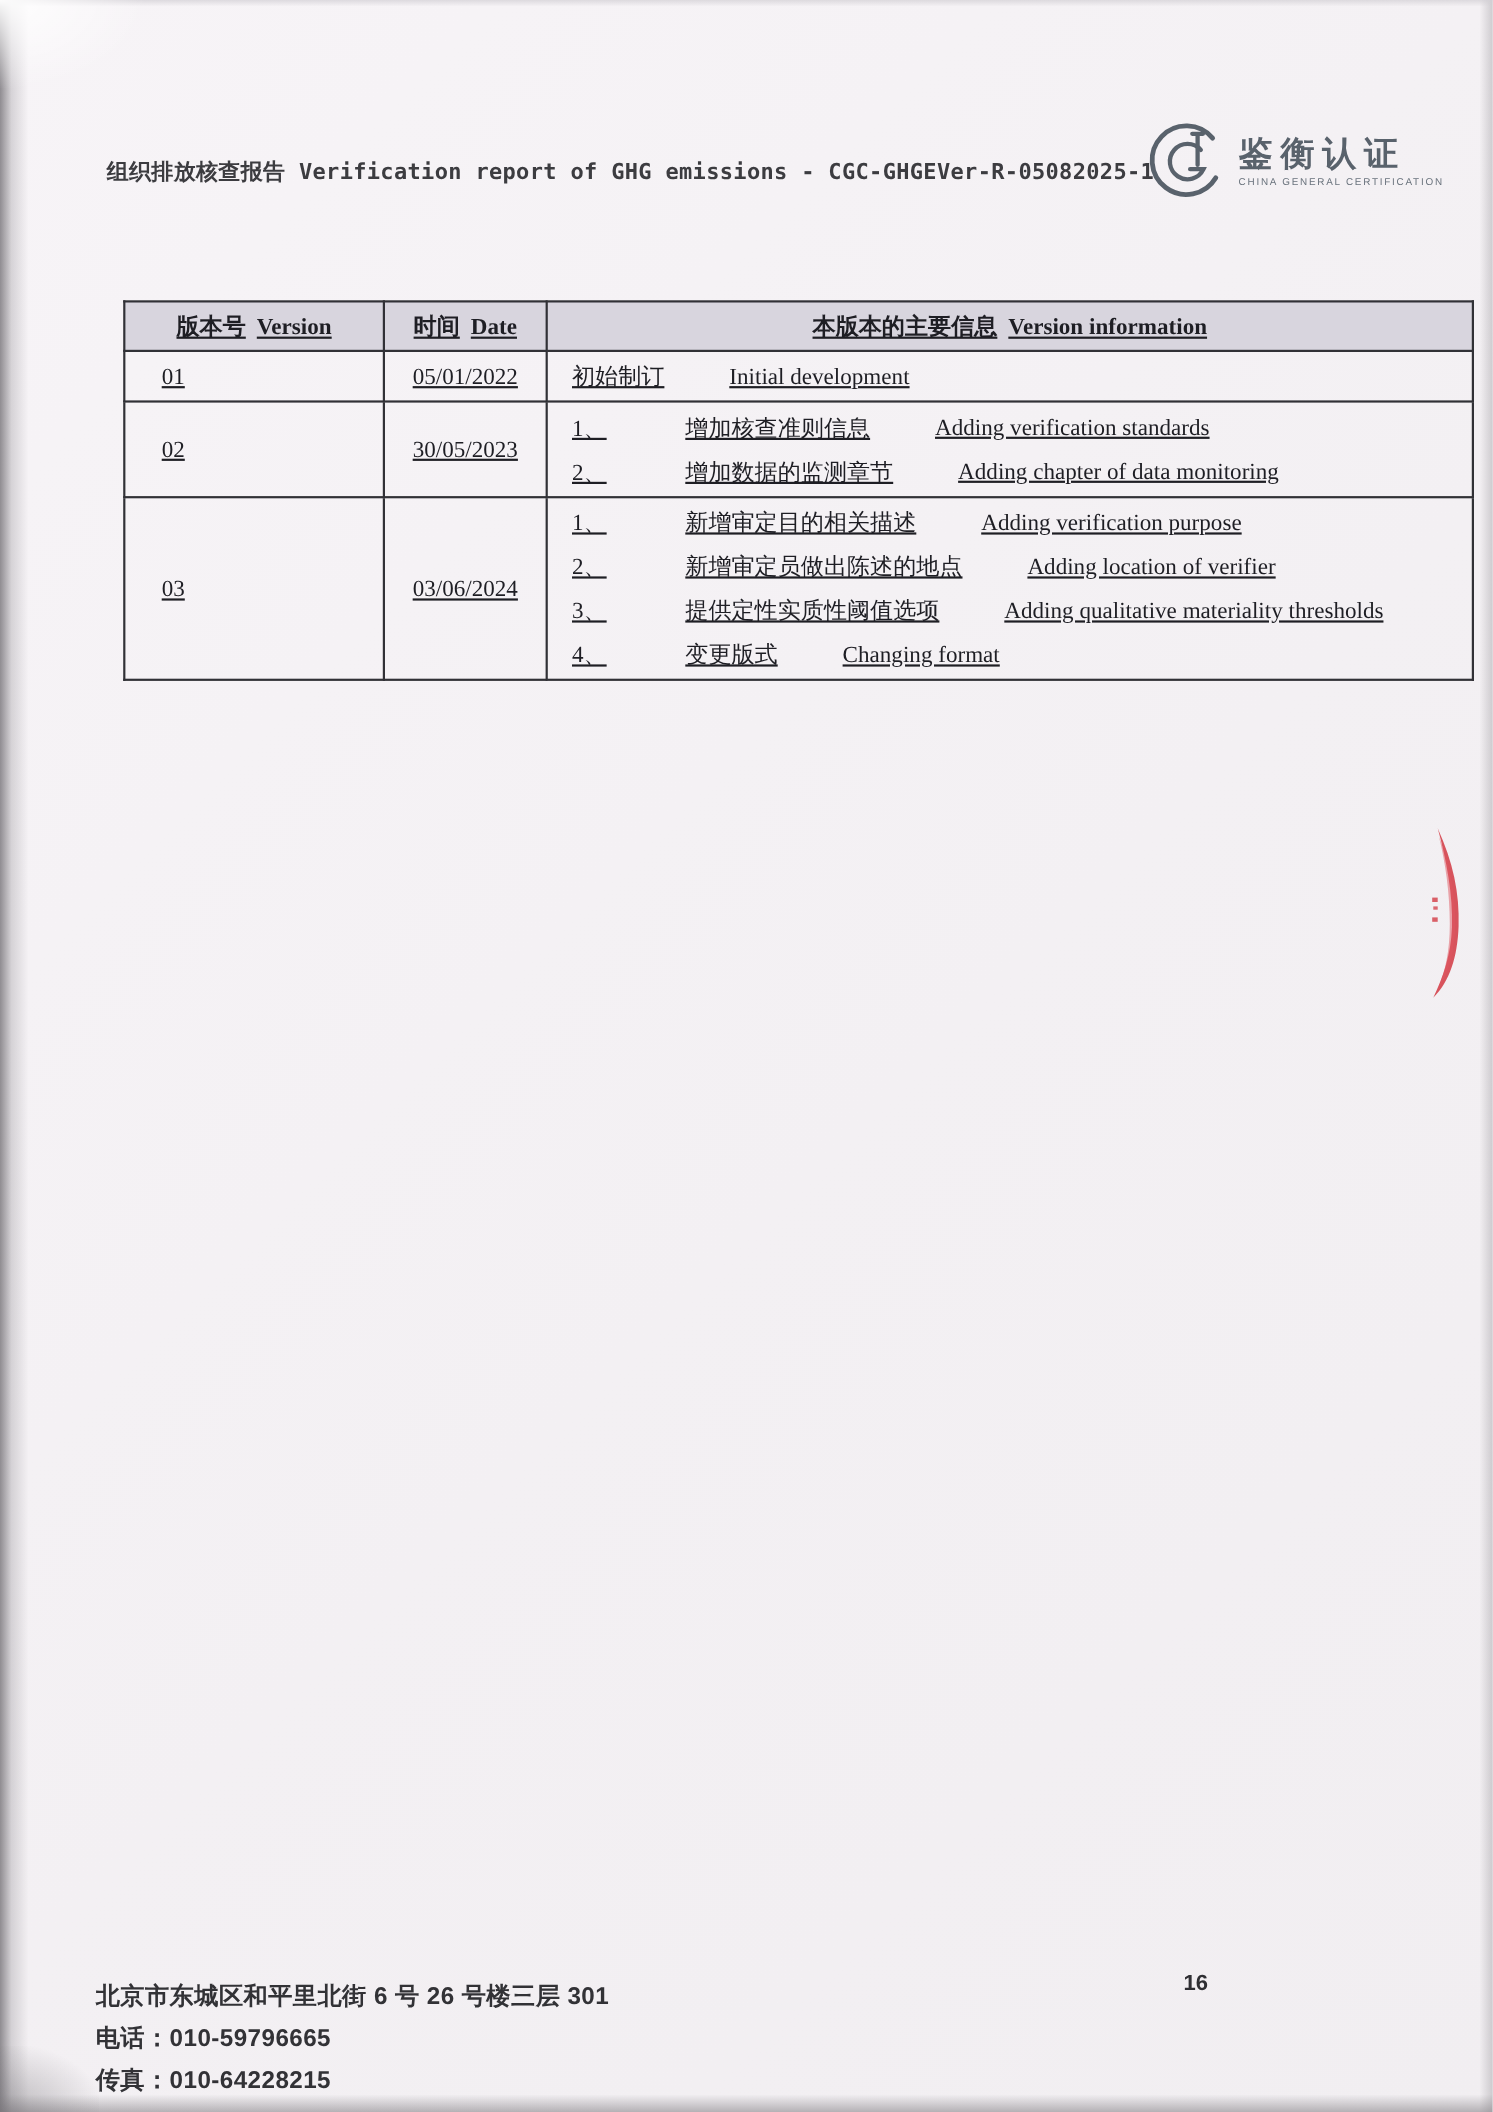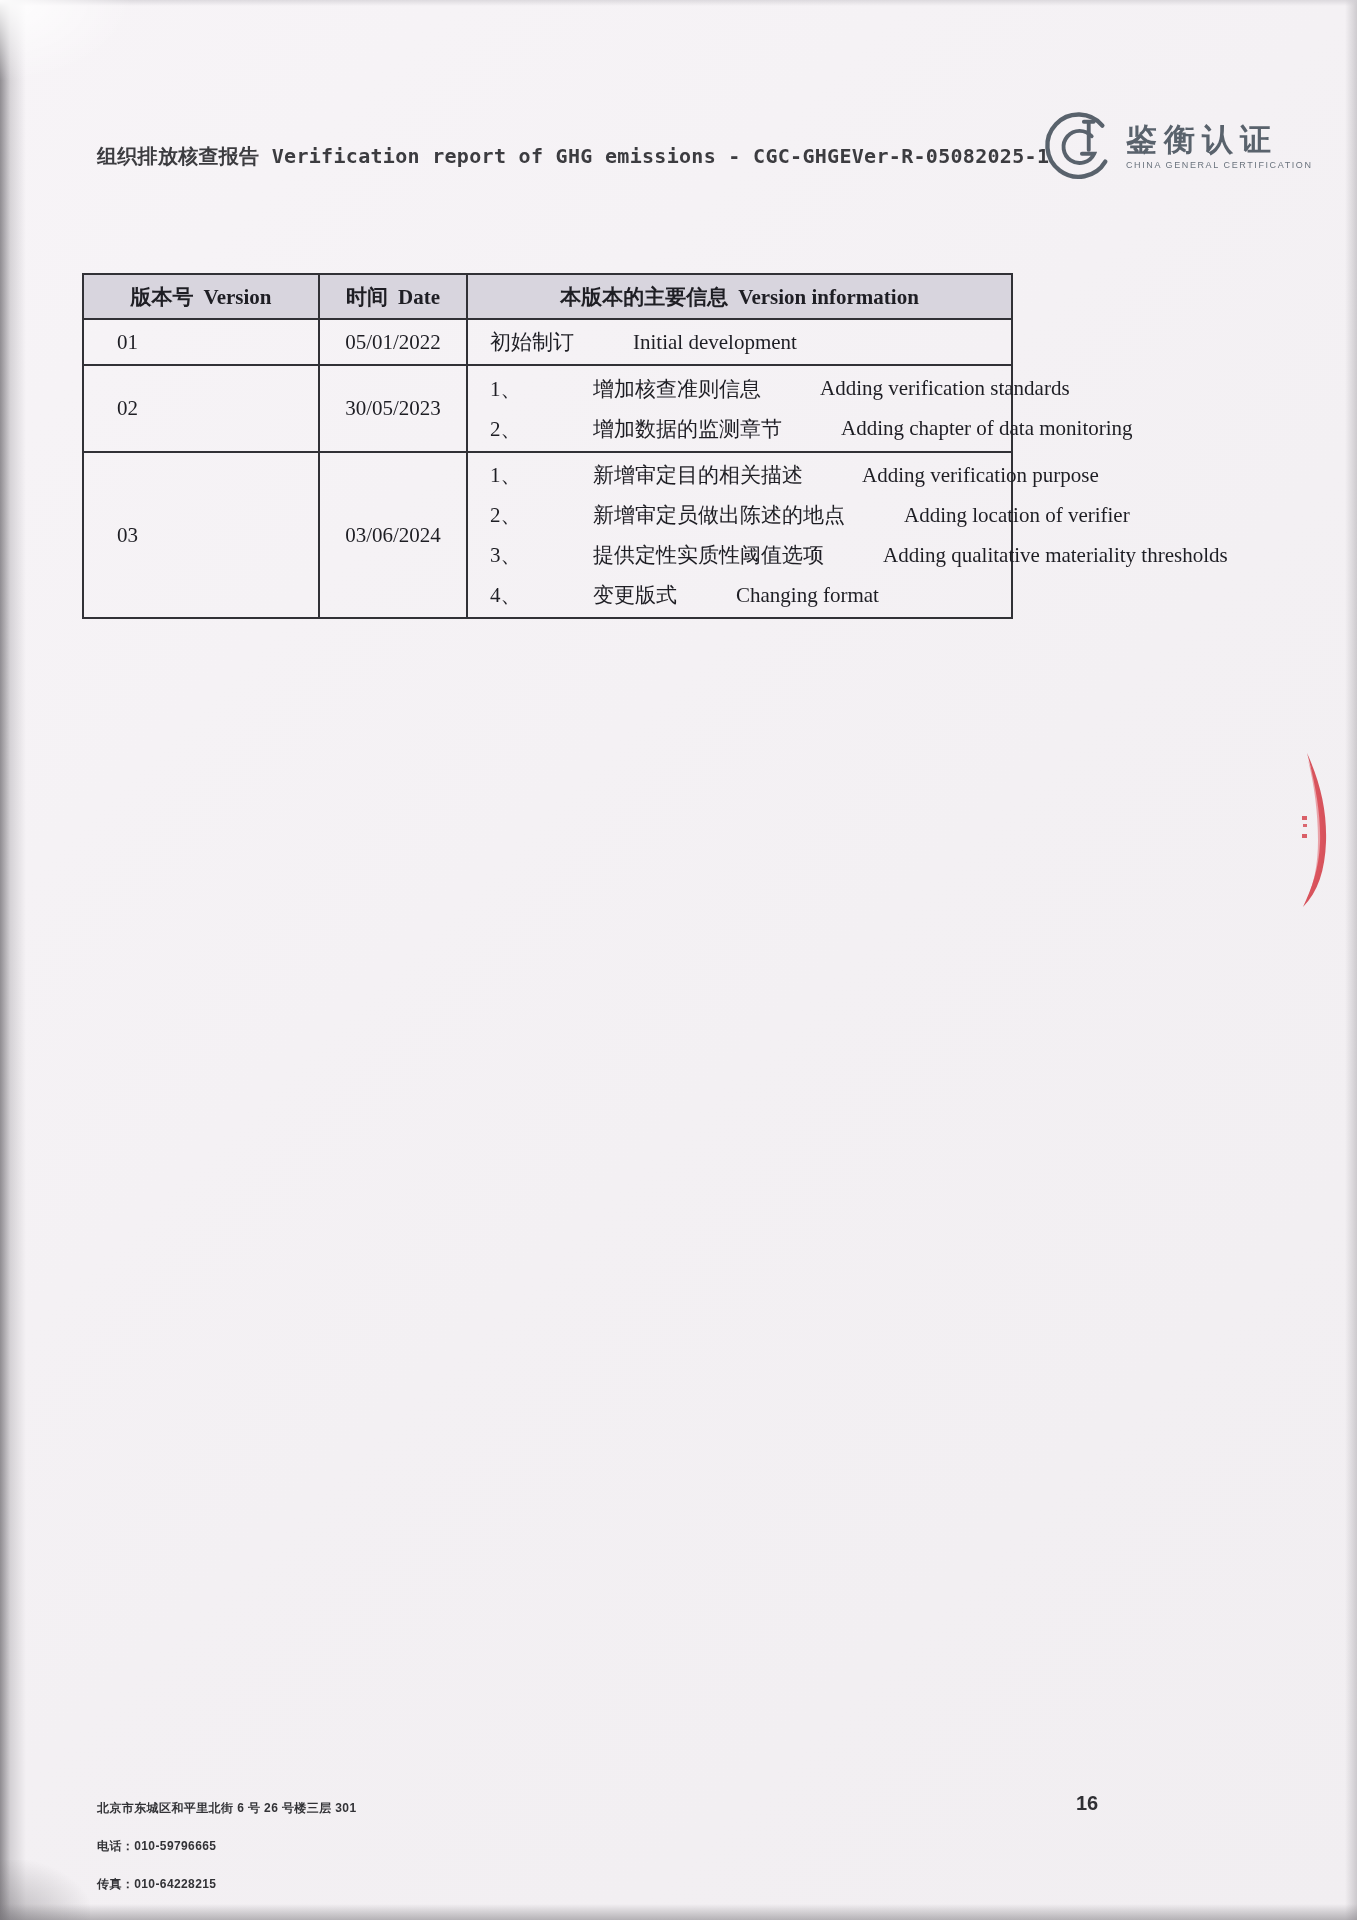--- a/index.html
+++ b/index.html
@@ -33,42 +33,42 @@
   .logo-text{margin-left:10px;display:flex;flex-direction:column;justify-content:flex-end;}
   .logo-zh{font-size:31px;font-weight:bold;color:#59626c;letter-spacing:7px;line-height:1.05;white-space:nowrap;}
   .logo-en{font-size:9px;color:#6a737d;letter-spacing:1.6px;margin-top:4px;white-space:nowrap;}
 
   
   .title{position:absolute;left:97px;top:204px;display:flex;align-items:baseline;margin:0;}
   .title-zh{font-size:37px;font-weight:900;letter-spacing:5px;color:#16161b;}
   .title-en{font-family:"Liberation Serif",serif;font-weight:bold;font-size:35px;color:#16161b;margin-left:16px;}
 
   
-  .version-table{position:absolute;left:82px;top:273px;width:931px;
-    border-collapse:collapse;table-layout:fixed;}
+  .version-table{position:absolute;left:112px;top:273px;width:1228px;
+    border-collapse:collapse;table-layout:fixed;text-decoration:underline;}
   .version-table col.c1{width:236px}
   .version-table col.c2{width:148px}
   .version-table th,.version-table td{border:2px solid #313136;}
   .head-row th{height:41px;background:#d8d5de;font-size:21px;text-align:center;vertical-align:middle;}
   .head-row .zh{font-weight:bold;}
   .head-row .en{font-family:"Liberation Serif",serif;font-weight:bold;margin-left:10px;}
   tr.r1{height:45px} tr.r2{height:87px} tr.r3{height:160px}
   .td-ver{padding-left:33px;font-family:"Liberation Serif",serif;font-size:21px;vertical-align:middle;}
   .td-date{text-align:center;font-family:"Liberation Serif",serif;font-size:21px;vertical-align:middle;}
   .td-info{padding:2px 6px 2px 22px;vertical-align:middle;}
   .item{display:flex;align-items:center;height:40px;font-size:21px;gap:47px;}
   .item .num{flex:none;width:56px;font-family:"Liberation Serif",serif;}
   .item .zh{white-space:nowrap;}
   .item .en{font-family:"Liberation Serif",serif;margin-left:12px;white-space:nowrap;}
 
   
   .stamp{position:absolute;left:1294px;top:750px;}
 
   
-  .footer-line{position:absolute;left:97px;font-size:12px;color:#323236;font-weight:600;letter-spacing:.4px;white-space:nowrap;}
+  .footer-line{position:absolute;left:87px;font-size:22px;color:#323236;font-weight:600;letter-spacing:.4px;white-space:nowrap;}
   .footer-addr{top:1800px;} .footer-tel{top:1838px;} .footer-fax{top:1876px;}
   .page-number{position:absolute;left:1076px;top:1792px;font-size:20px;font-weight:600;color:#2f2f33;}
 </style>
 </head>
 <body>
 
 <div class="page">
 
   <div class="edge-left"></div>
   <div class="edge-right"></div>

